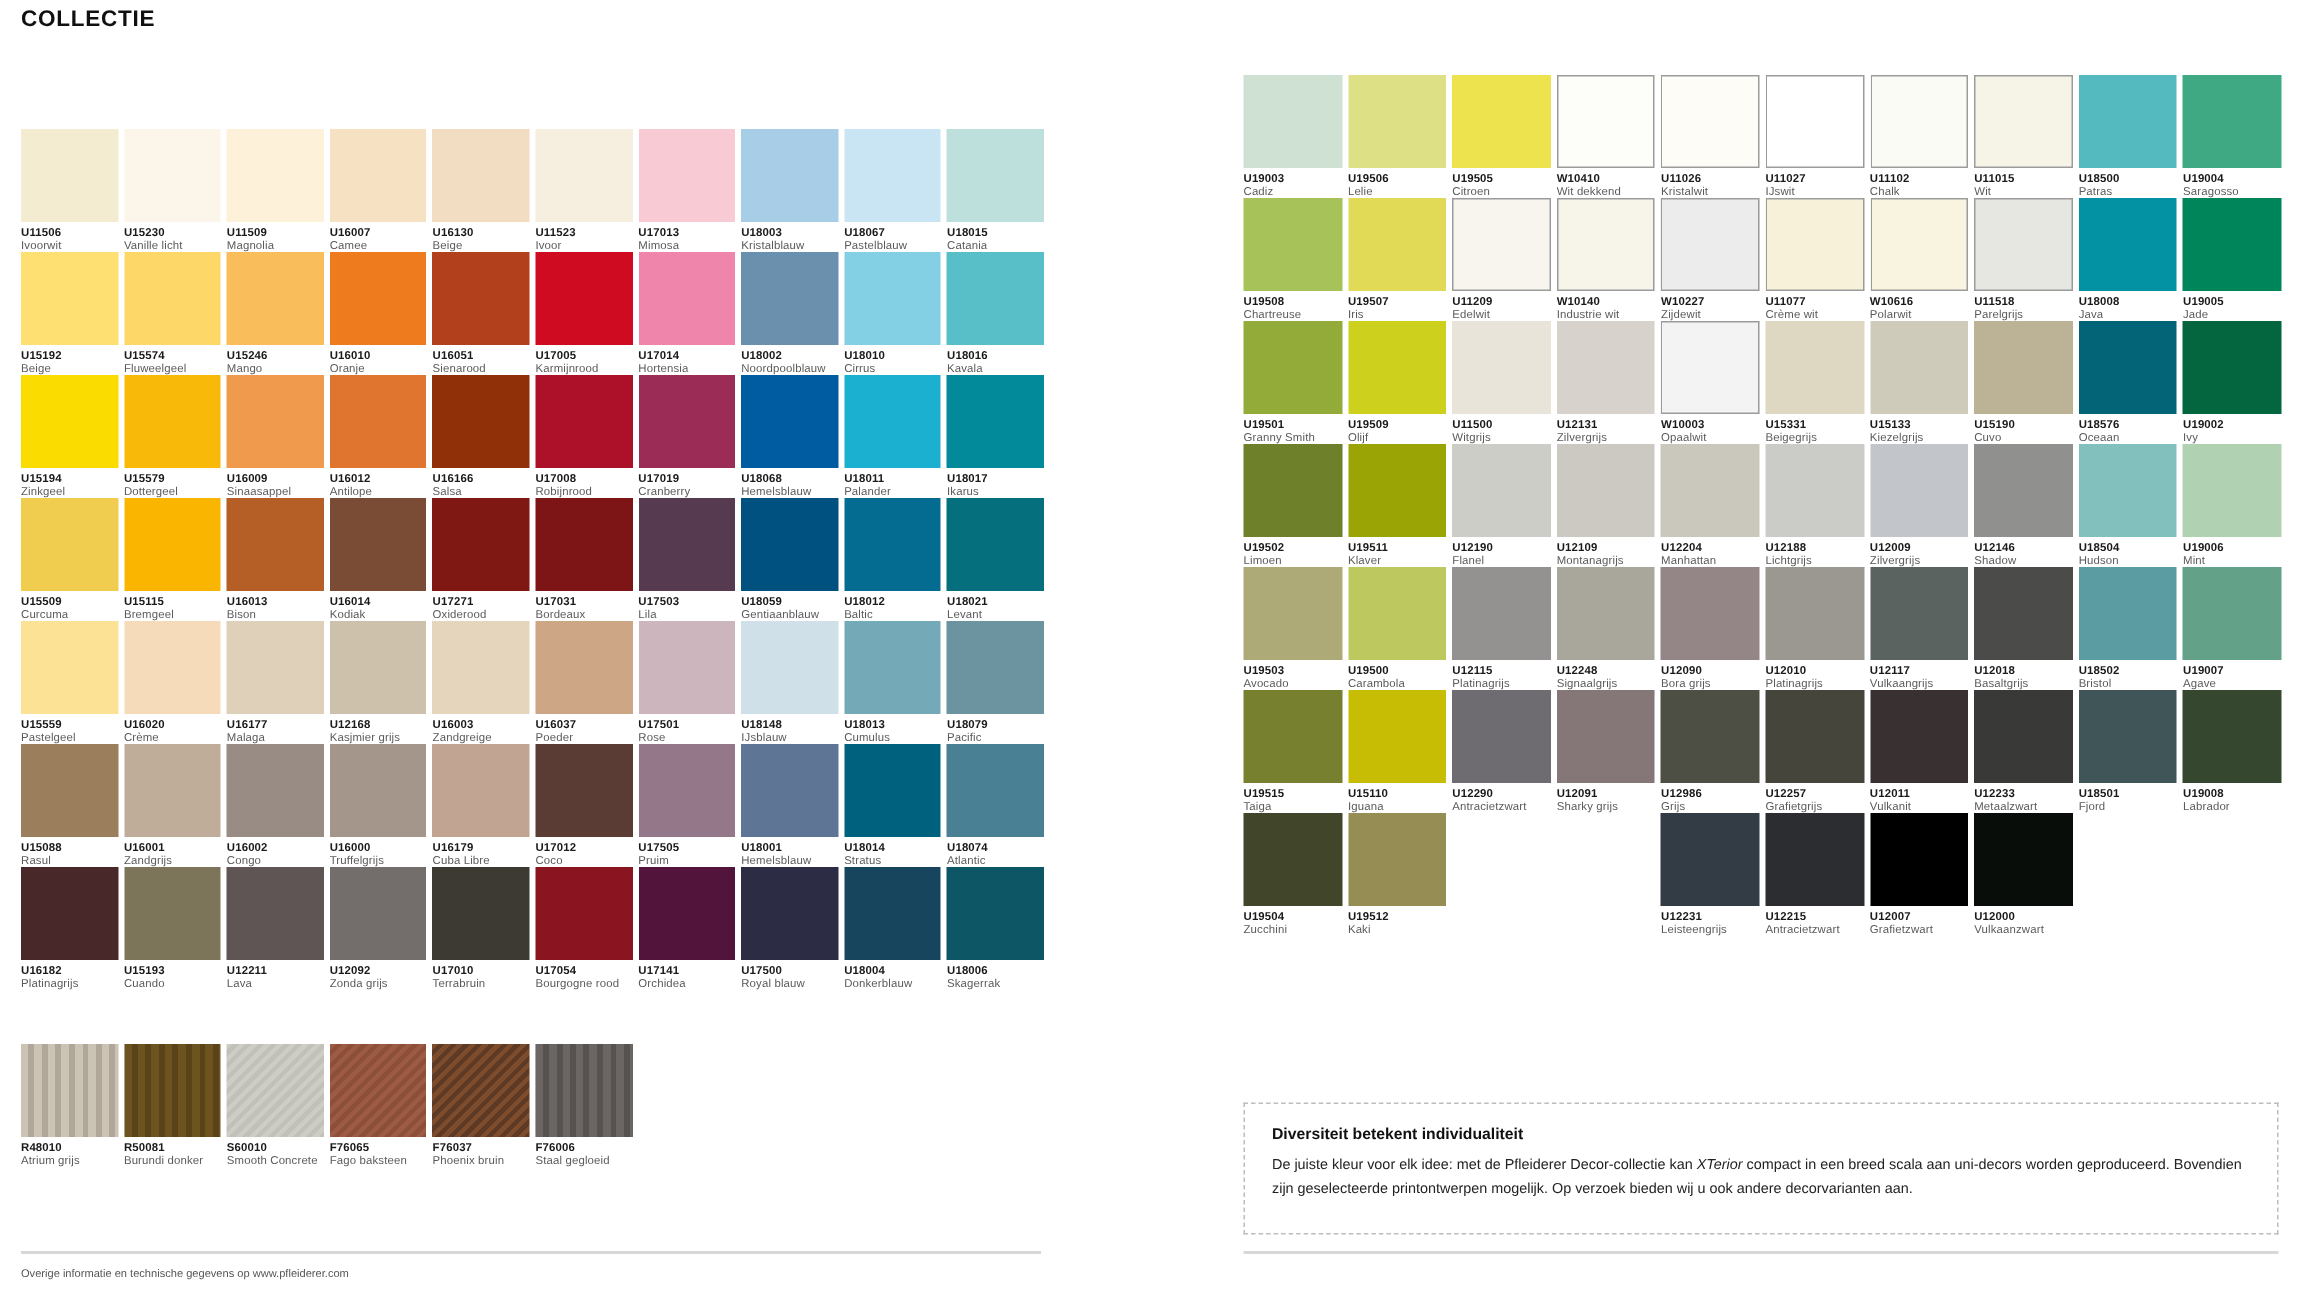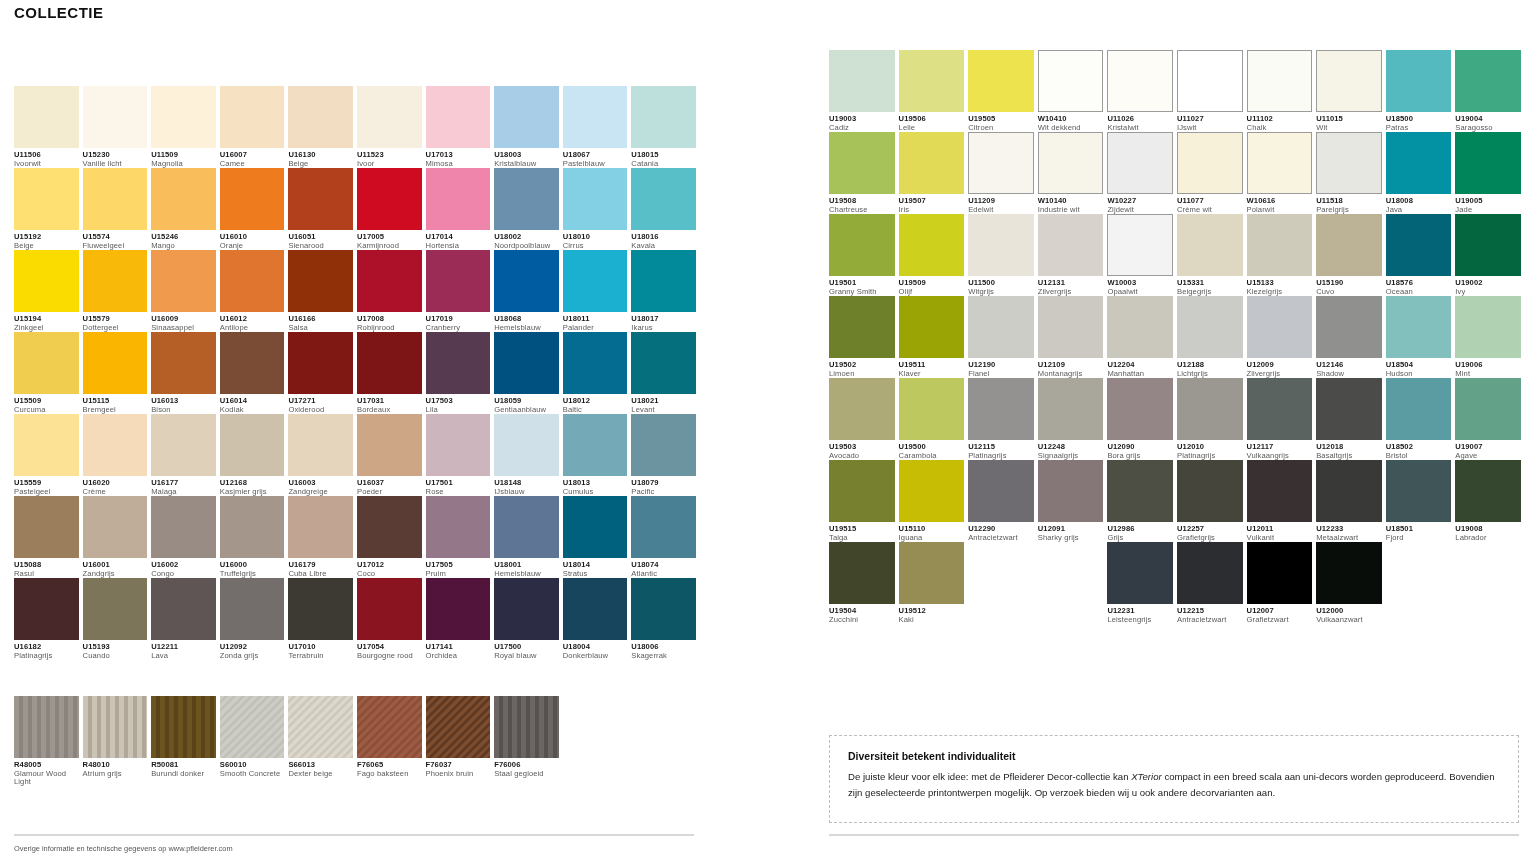--- a/index.html
+++ b/index.html
@@ -559,52 +559,38 @@
         <div class="cell">
           <div class="sw" style="background: rgb(13, 86, 101);"></div>
           <div class="lbl">
             <div class="code">U18006</div>
             <div class="nm">Skagerrak</div>
           </div>
         </div>
       </div>
     <div class="grid grid-left" id="left-tex-grid">
         <div class="cell">
-          <div class="tex" style="background: repeating-linear-gradient(90deg, rgb(156, 150, 143) 0px, rgb(156, 150, 143) 5px, rgb(138, 132, 126) 5px, rgb(138, 132, 126) 9px);"></div>
-          <div class="lbl">
-            <div class="code">R48005</div>
-            <div class="nm">Glamour Wood Light</div>
-          </div>
-        </div>
-        <div class="cell">
           <div class="tex" style="background: repeating-linear-gradient(90deg, rgb(203, 196, 180) 0px, rgb(203, 196, 180) 5px, rgb(176, 167, 154) 5px, rgb(176, 167, 154) 9px);"></div>
           <div class="lbl">
             <div class="code">R48010</div>
             <div class="nm">Atrium grijs</div>
           </div>
         </div>
         <div class="cell">
           <div class="tex" style="background: repeating-linear-gradient(90deg, rgb(109, 83, 32) 0px, rgb(109, 83, 32) 5px, rgb(90, 67, 25) 5px, rgb(90, 67, 25) 9px);"></div>
           <div class="lbl">
             <div class="code">R50081</div>
             <div class="nm">Burundi donker</div>
           </div>
         </div>
         <div class="cell">
           <div class="tex" style="background: repeating-linear-gradient(135deg, rgb(205, 205, 198) 0px, rgb(205, 205, 198) 3px, rgb(193, 193, 186) 3px, rgb(193, 193, 186) 6px);"></div>
           <div class="lbl">
             <div class="code">S60010</div>
             <div class="nm">Smooth Concrete</div>
-          </div>
-        </div>
-        <div class="cell">
-          <div class="tex" style="background: repeating-linear-gradient(135deg, rgb(221, 216, 204) 0px, rgb(221, 216, 204) 3px, rgb(207, 201, 187) 3px, rgb(207, 201, 187) 6px);"></div>
-          <div class="lbl">
-            <div class="code">S66013</div>
-            <div class="nm">Dexter beige</div>
           </div>
         </div>
         <div class="cell">
           <div class="tex" style="background: repeating-linear-gradient(135deg, rgb(157, 91, 69) 0px, rgb(157, 91, 69) 3px, rgb(140, 80, 57) 3px, rgb(140, 80, 57) 6px);"></div>
           <div class="lbl">
             <div class="code">F76065</div>
             <div class="nm">Fago baksteen</div>
           </div>
         </div>
         <div class="cell">

